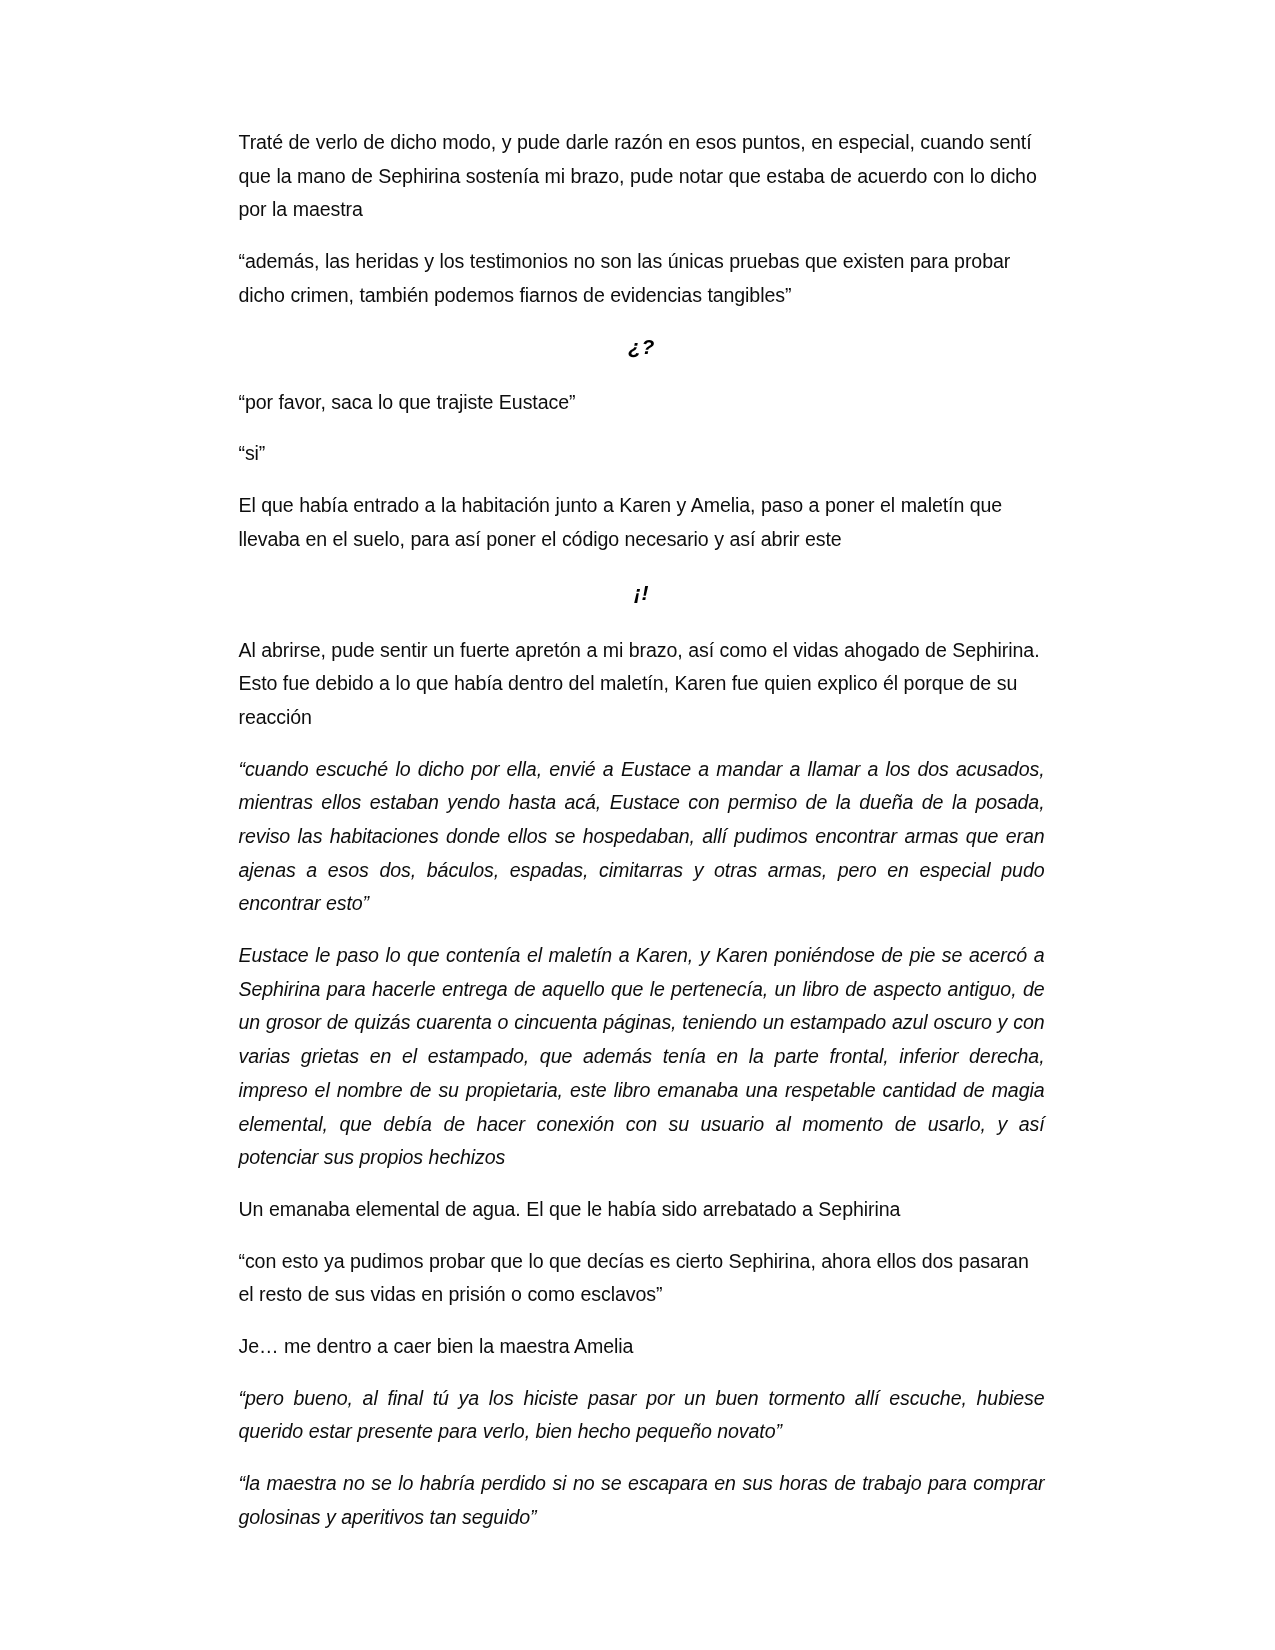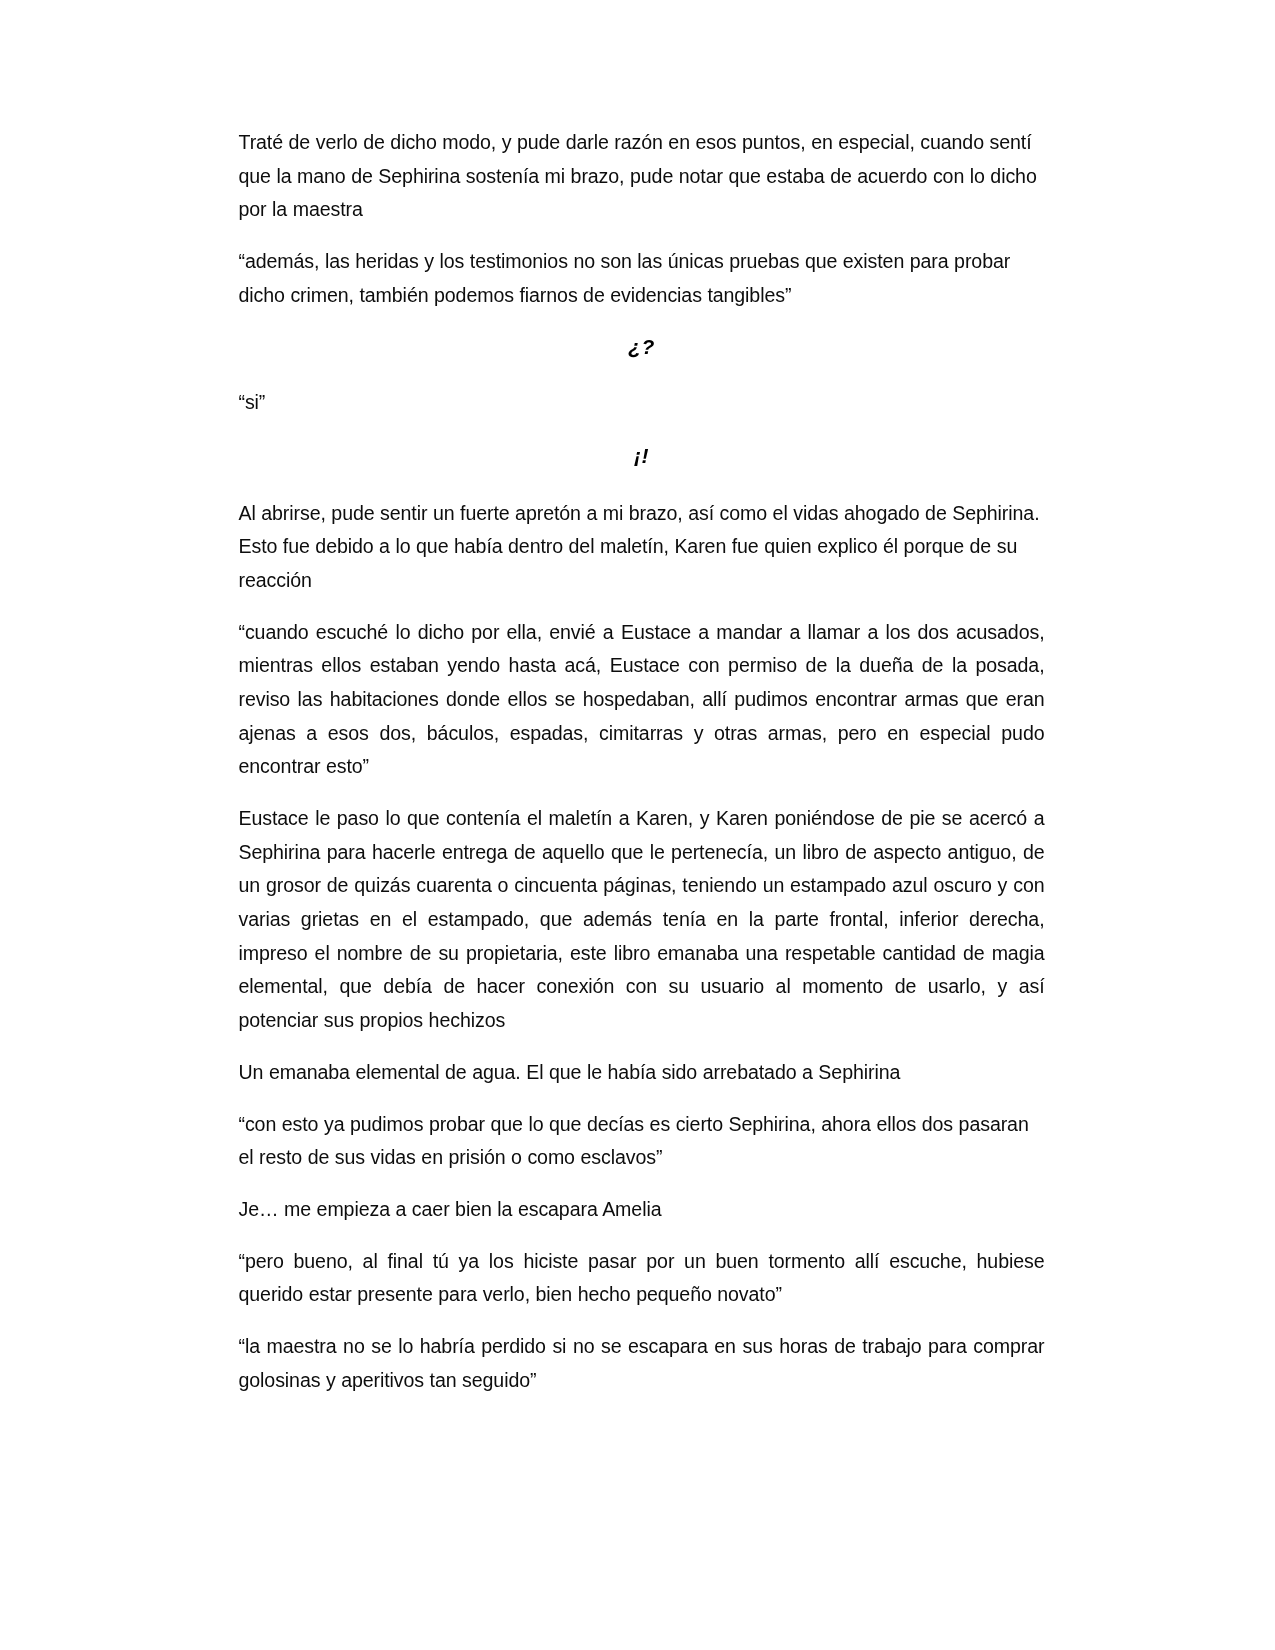--- a/index.html
+++ b/index.html
@@ -32,20 +32,21 @@
     line-height: 1.72;
     margin: 0 0 18px 0;
     text-align: left;
     letter-spacing: -0.1px;
     word-spacing: 0.2px;
     color: #0d0d0d;
   }
   .para.justify {
     text-align: justify;
     text-justify: inter-word;
+    font-style: italic;
   }
   .divider {
     margin: 22px 0 26px 0;
     text-align: center;
     font-size: 21px;
     font-weight: bold;
     font-style: italic;
     line-height: 1.2;
     color: #000000;
     letter-spacing: 0.5px;
@@ -60,37 +61,39 @@
 <div class="page">
   <div class="content">
 
     <p class="para">Traté de verlo de dicho modo, y pude darle razón en esos puntos, en especial, cuando sentí que la mano de Sephirina sostenía mi brazo, pude notar que estaba de acuerdo con lo dicho por la maestra</p>
 
     <p class="para">“además, las heridas y los testimonios no son las únicas pruebas que existen para probar dicho crimen, también podemos fiarnos de evidencias tangibles”</p>
 
     <div class="divider">¿?</div>
 
 
+    <p class="para">“por favor, saca lo que trajiste Eustace”</p>
 
     <p class="para">“si”</p>
 
+    <p class="para">El que había entrado a la habitación junto a Karen y Amelia, paso a poner el maletín que llevaba en el suelo, para así poner el código necesario y así abrir este</p>
 
     <div class="divider second">¡!</div>
 
     <p class="para">Al abrirse, pude sentir un fuerte apretón a mi brazo, así como el vidas ahogado de Sephirina. Esto fue debido a lo que había dentro del maletín, Karen fue quien explico él porque de su reacción</p>
 
     <p class="para justify">“cuando escuché lo dicho por ella, envié a Eustace a mandar a llamar a los dos acusados, mientras ellos estaban yendo hasta acá, Eustace con permiso de la dueña de la posada, reviso las habitaciones donde ellos se hospedaban, allí pudimos encontrar armas que eran ajenas a esos dos, báculos, espadas, cimitarras y otras armas, pero en especial pudo encontrar esto”</p>
 
     <p class="para justify">Eustace le paso lo que contenía el maletín a Karen, y Karen poniéndose de pie se acercó a Sephirina para hacerle entrega de aquello que le pertenecía, un libro de aspecto antiguo, de un grosor de quizás cuarenta o cincuenta páginas, teniendo un estampado azul oscuro y con varias grietas en el estampado, que además tenía en la parte frontal, inferior derecha, impreso el nombre de su propietaria, este libro emanaba una respetable cantidad de magia elemental, que debía de hacer conexión con su usuario al momento de usarlo, y así potenciar sus propios hechizos</p>
 
     <p class="para">Un emanaba elemental de agua. El que le había sido arrebatado a Sephirina</p>
 
     <p class="para">“con esto ya pudimos probar que lo que decías es cierto Sephirina, ahora ellos dos pasaran el resto de sus vidas en prisión o como esclavos”</p>
 
 
-    <p class="para">Je… me empieza a caer bien la escapara Amelia</p>
+    <p class="para">Je… me dentro a caer bien la maestra Amelia</p>
 
     <p class="para justify">“pero bueno, al final tú ya los hiciste pasar por un buen tormento allí escuche, hubiese querido estar presente para verlo, bien hecho pequeño novato”</p>
 
     <p class="para justify">“la maestra no se lo habría perdido si no se escapara en sus horas de trabajo para comprar golosinas y aperitivos tan seguido”</p>
 
   </div>
 </div>
 
 </body></html>

